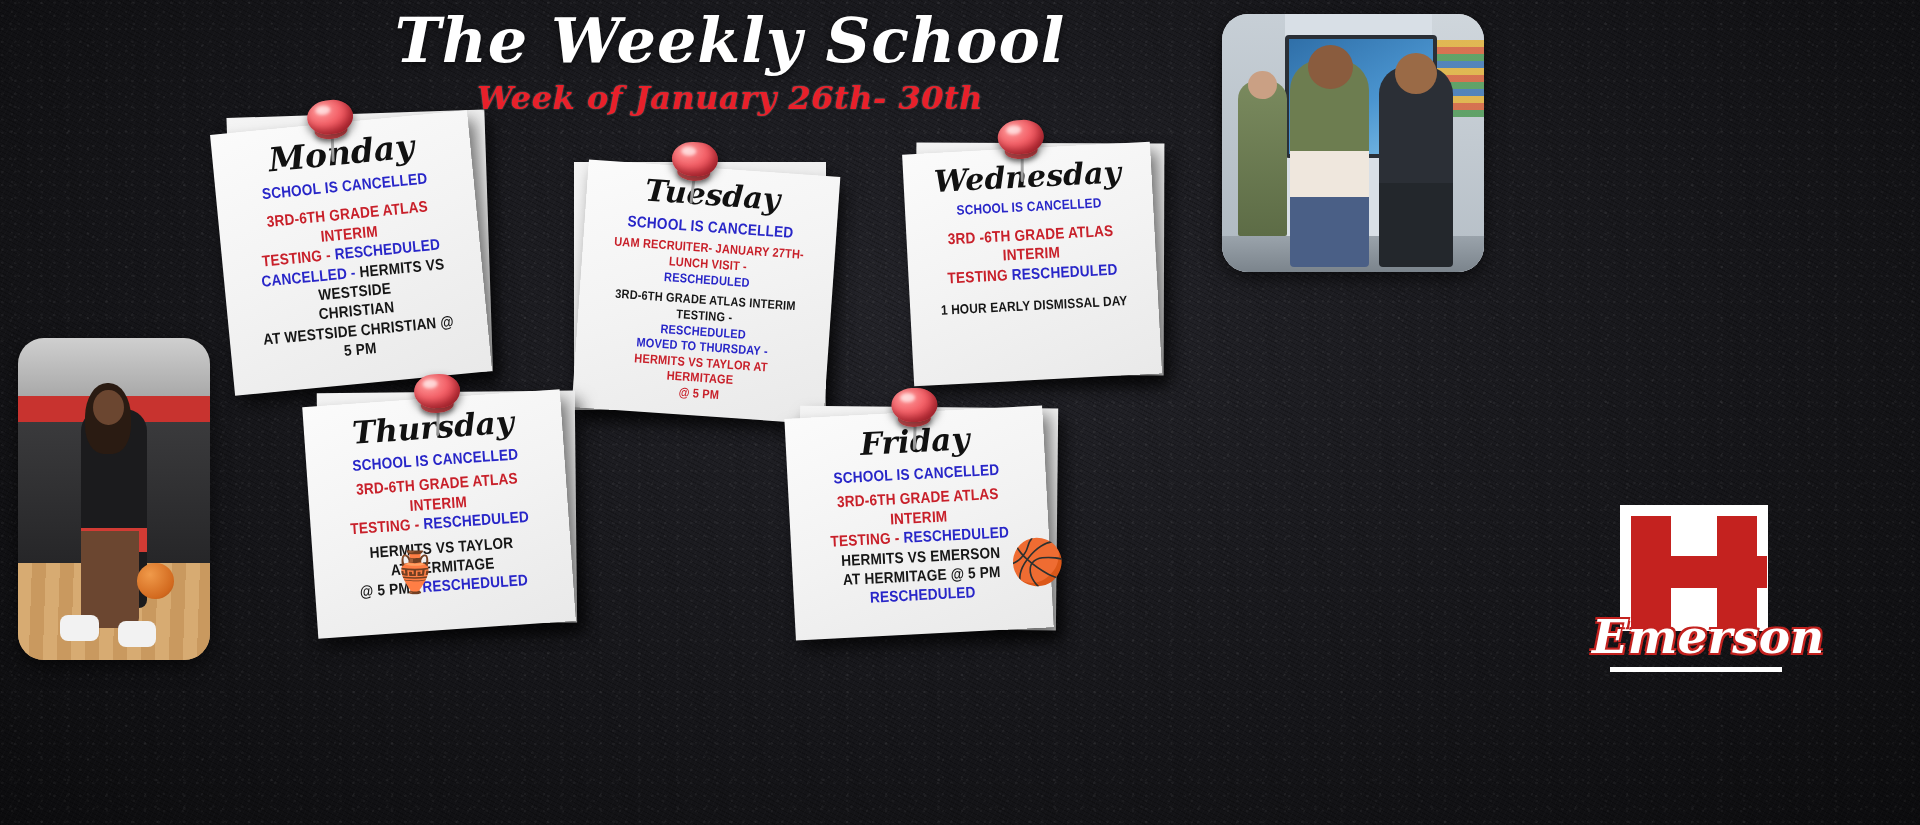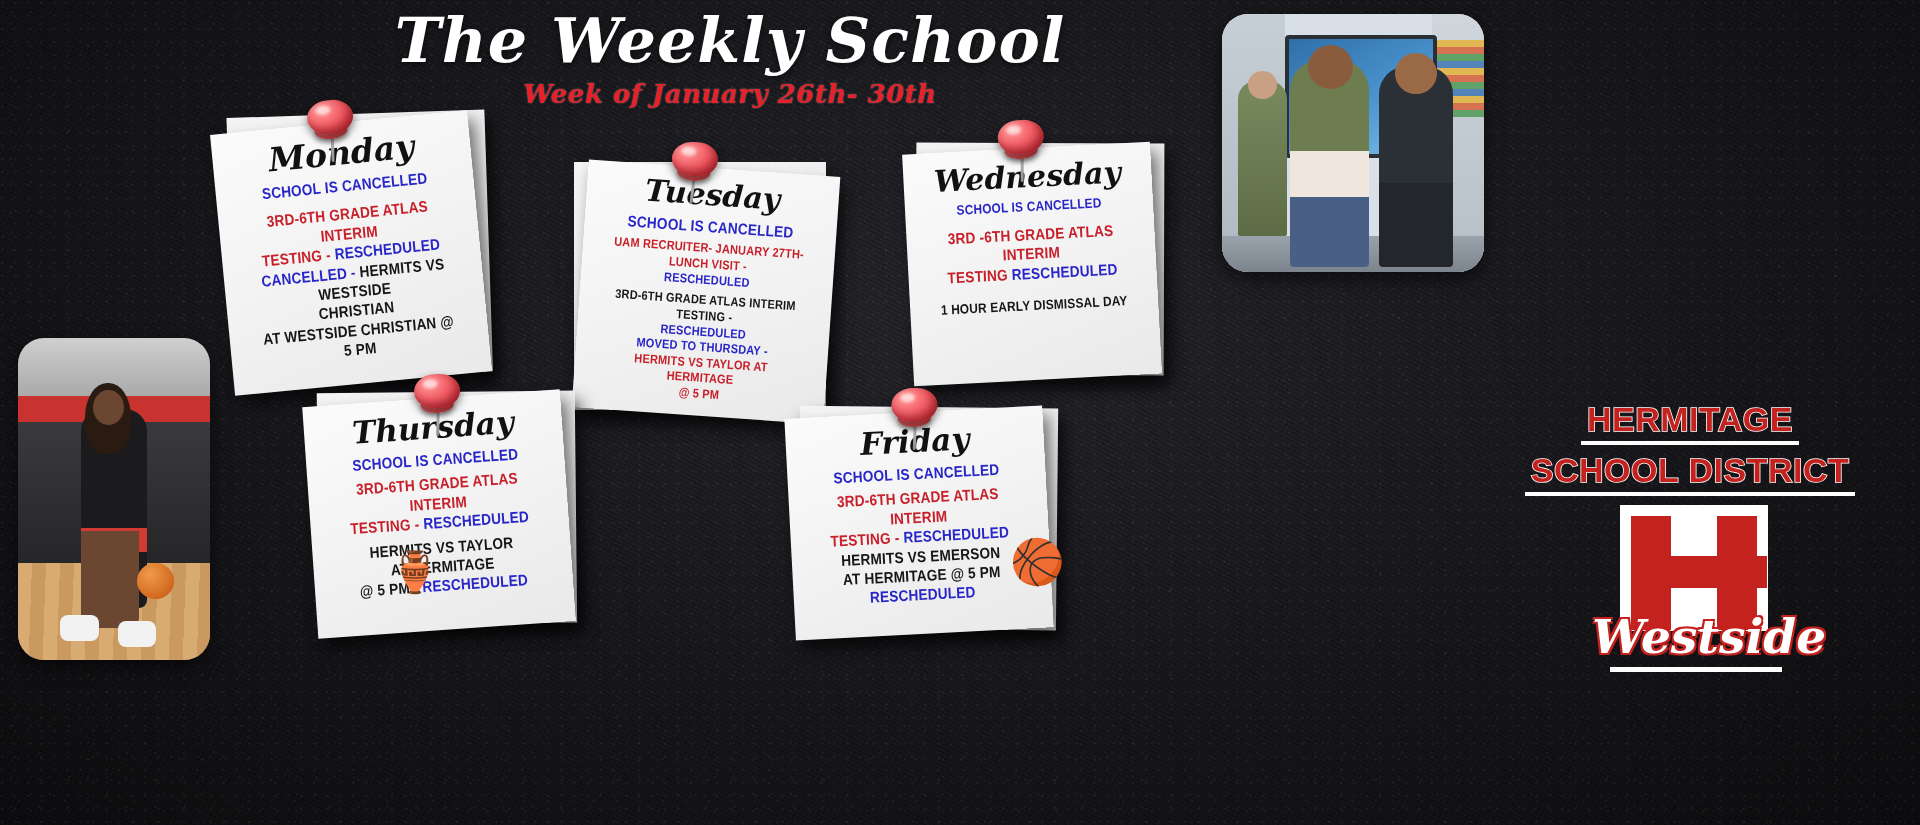--- a/index.html
+++ b/index.html
@@ -31,21 +31,21 @@
     font-family: "DejaVu Serif", serif;
     font-style: italic; font-weight: 700;
     color: #fff; font-size: 62px; letter-spacing: 1px;
     line-height: 1.05;
     text-shadow: 0 2px 6px rgba(0,0,0,.6);
   }
   .subhead {
     margin-top: 6px;
     font-family: "DejaVu Serif", serif;
     font-style: italic; font-weight: 700;
-    color: #e8202a; font-size: 26px; letter-spacing: .5px;
+    color: #e8202a; font-size: 32px; letter-spacing: .5px;
     text-shadow: 0 0 2px rgba(255,255,255,.5), 0 1px 3px rgba(0,0,0,.6);
   }
 
   
   .note { position: absolute; z-index: 4; }
   .paper-back, .paper {
     position: absolute; left:0; top:0; width: 100%; height: 100%;
     background: linear-gradient(160deg, #fbfbfb 0%, #f3f3f3 48%, #e9e9e9 100%);
     box-shadow: 6px 10px 16px rgba(0,0,0,.55);
   }
@@ -330,28 +330,24 @@
       <div class="bb-player"></div>
       <div class="bb-hair"></div>
       <div class="bb-head"></div>
       <div class="bb-legs"></div>
       <div class="bb-shoe1"></div>
       <div class="bb-shoe2"></div>
       <div class="bb-ball"></div>
     </div>
   </div>
 
-  <div class="brand">
-    <div><span class="brand-line">Hermitage</span></div>
-    <div><span class="brand-line">School District</span></div>
-  </div>
 
   <div class="logo-wrap">
     <div class="logo-h">
       <div class="hbar hb-l"></div>
       <div class="hbar hb-r"></div>
       <div class="hbar hb-m"></div>
     </div>
-    <div class="logo-script">Westside</div>
+    <div class="logo-script">Emerson</div>
     <div class="logo-underline"></div>
   </div>
 
 </div>
 
 </body></html>

